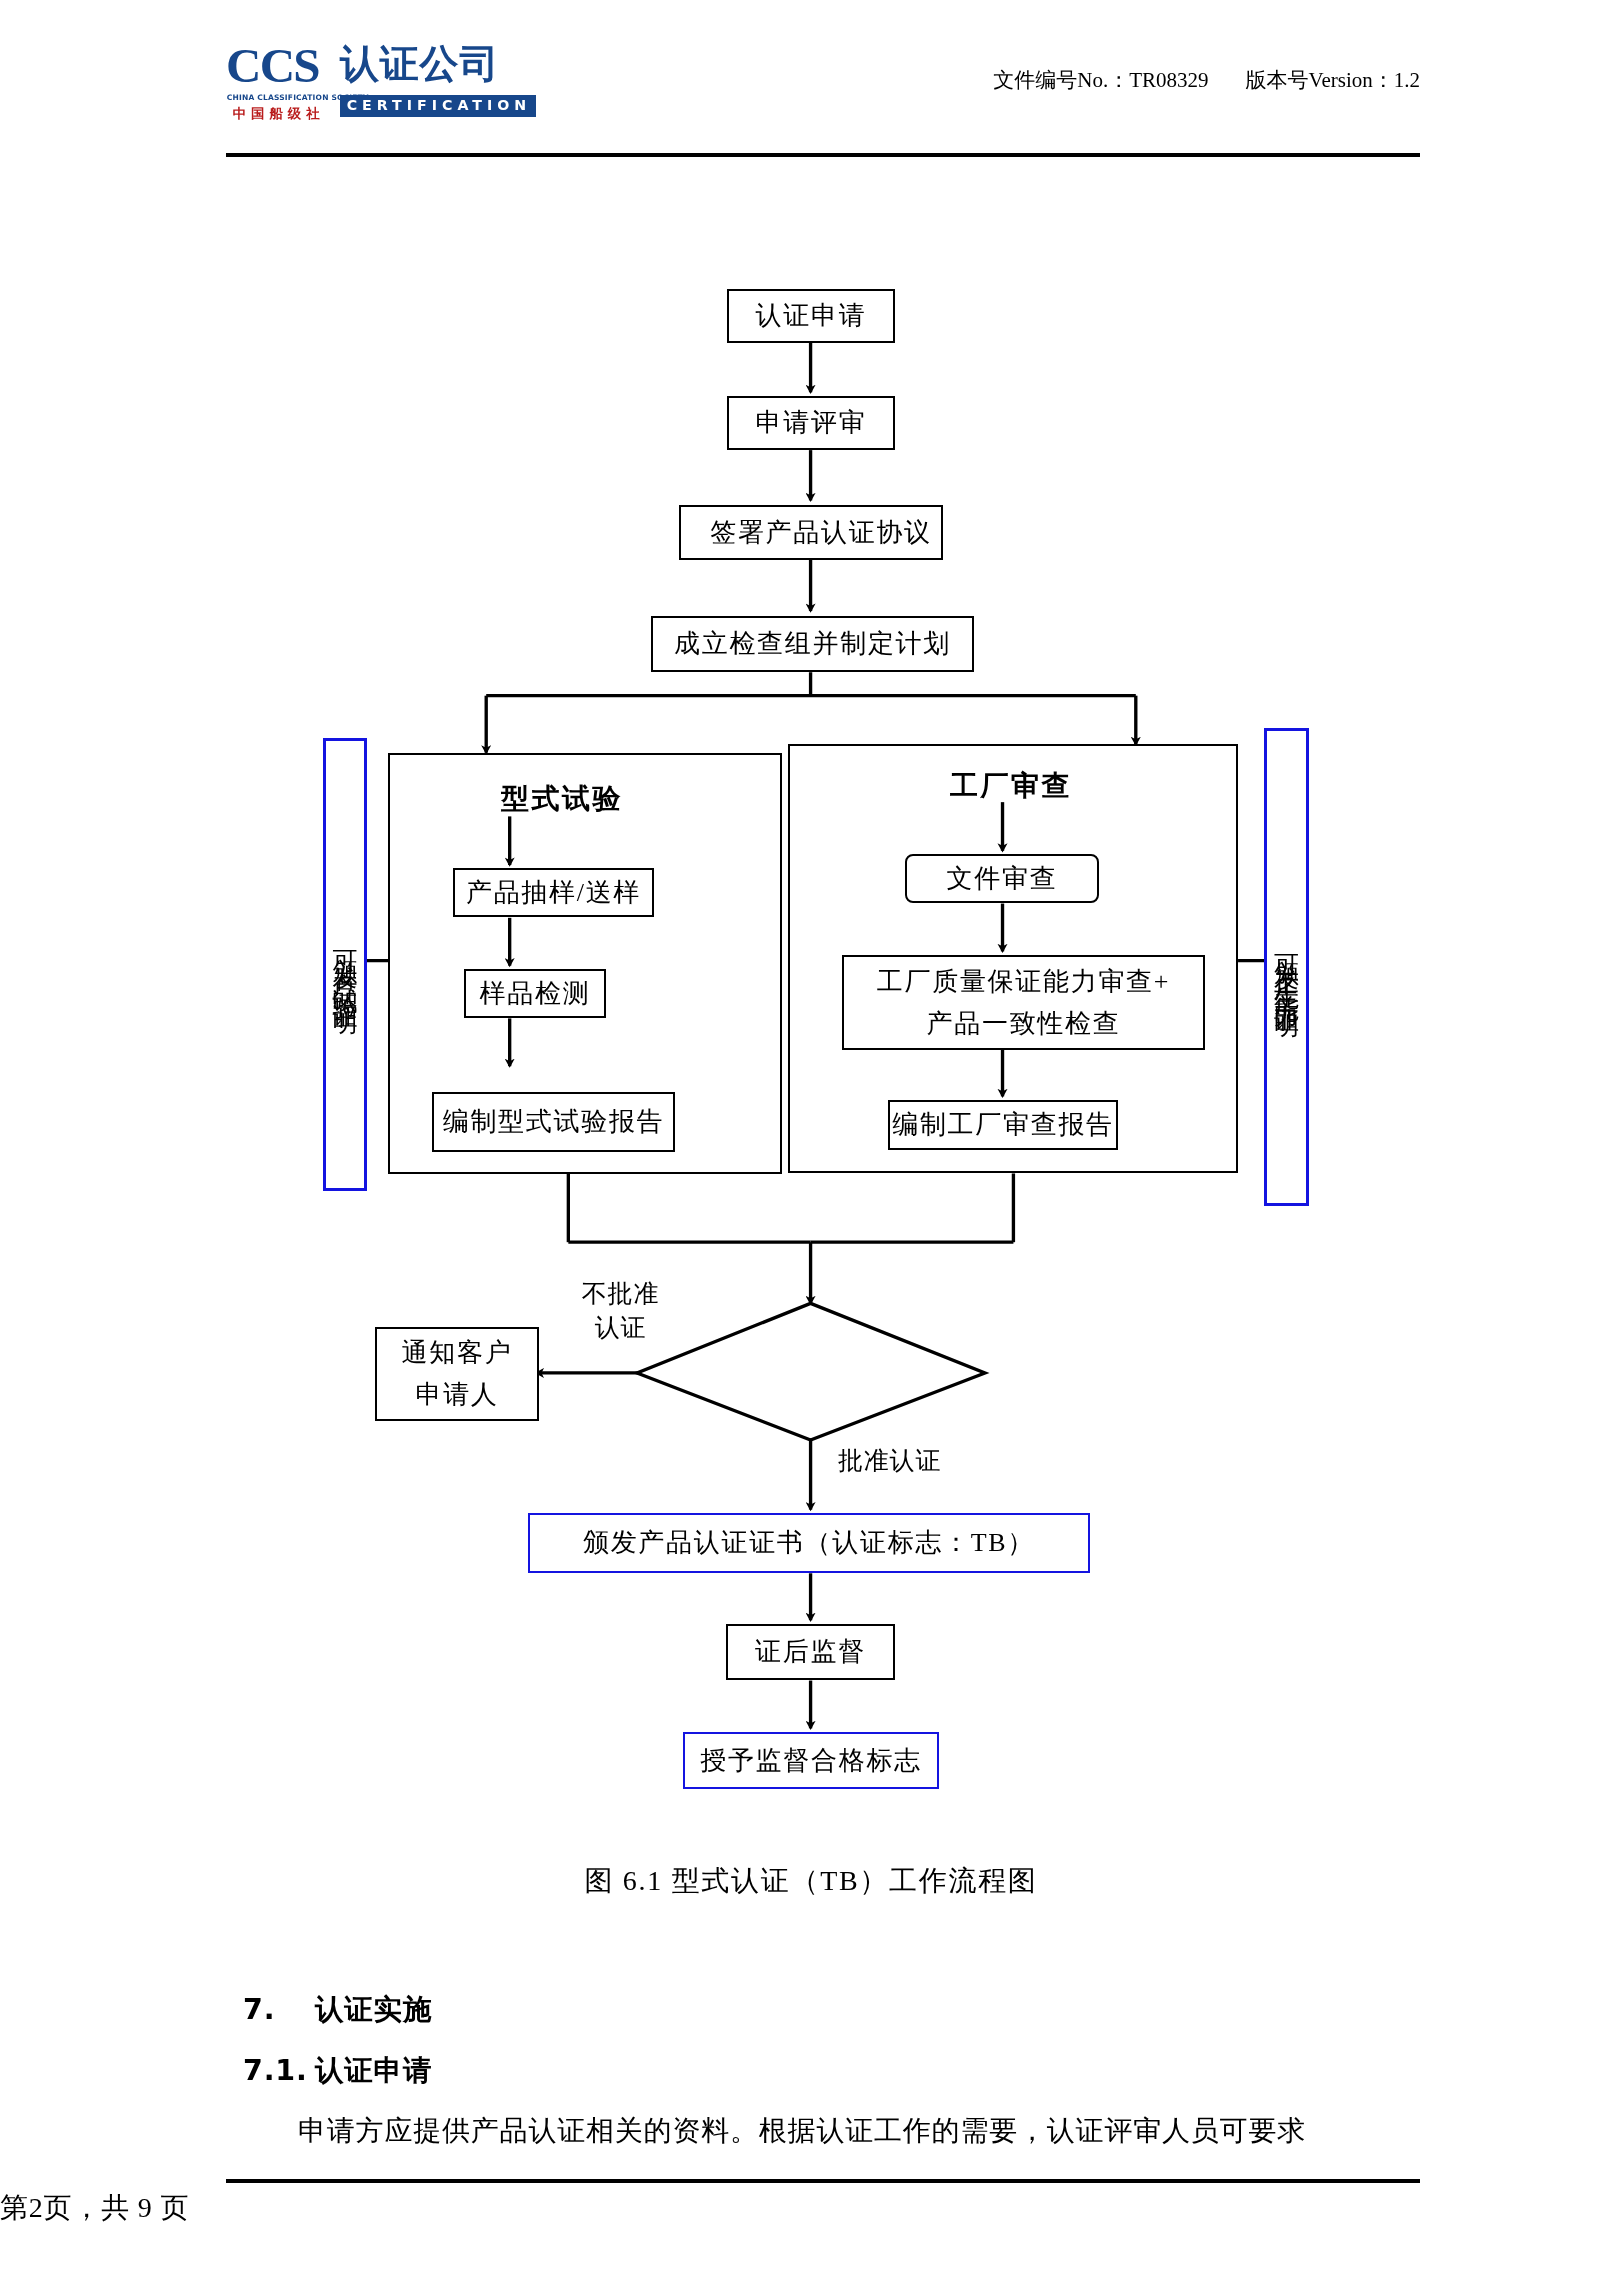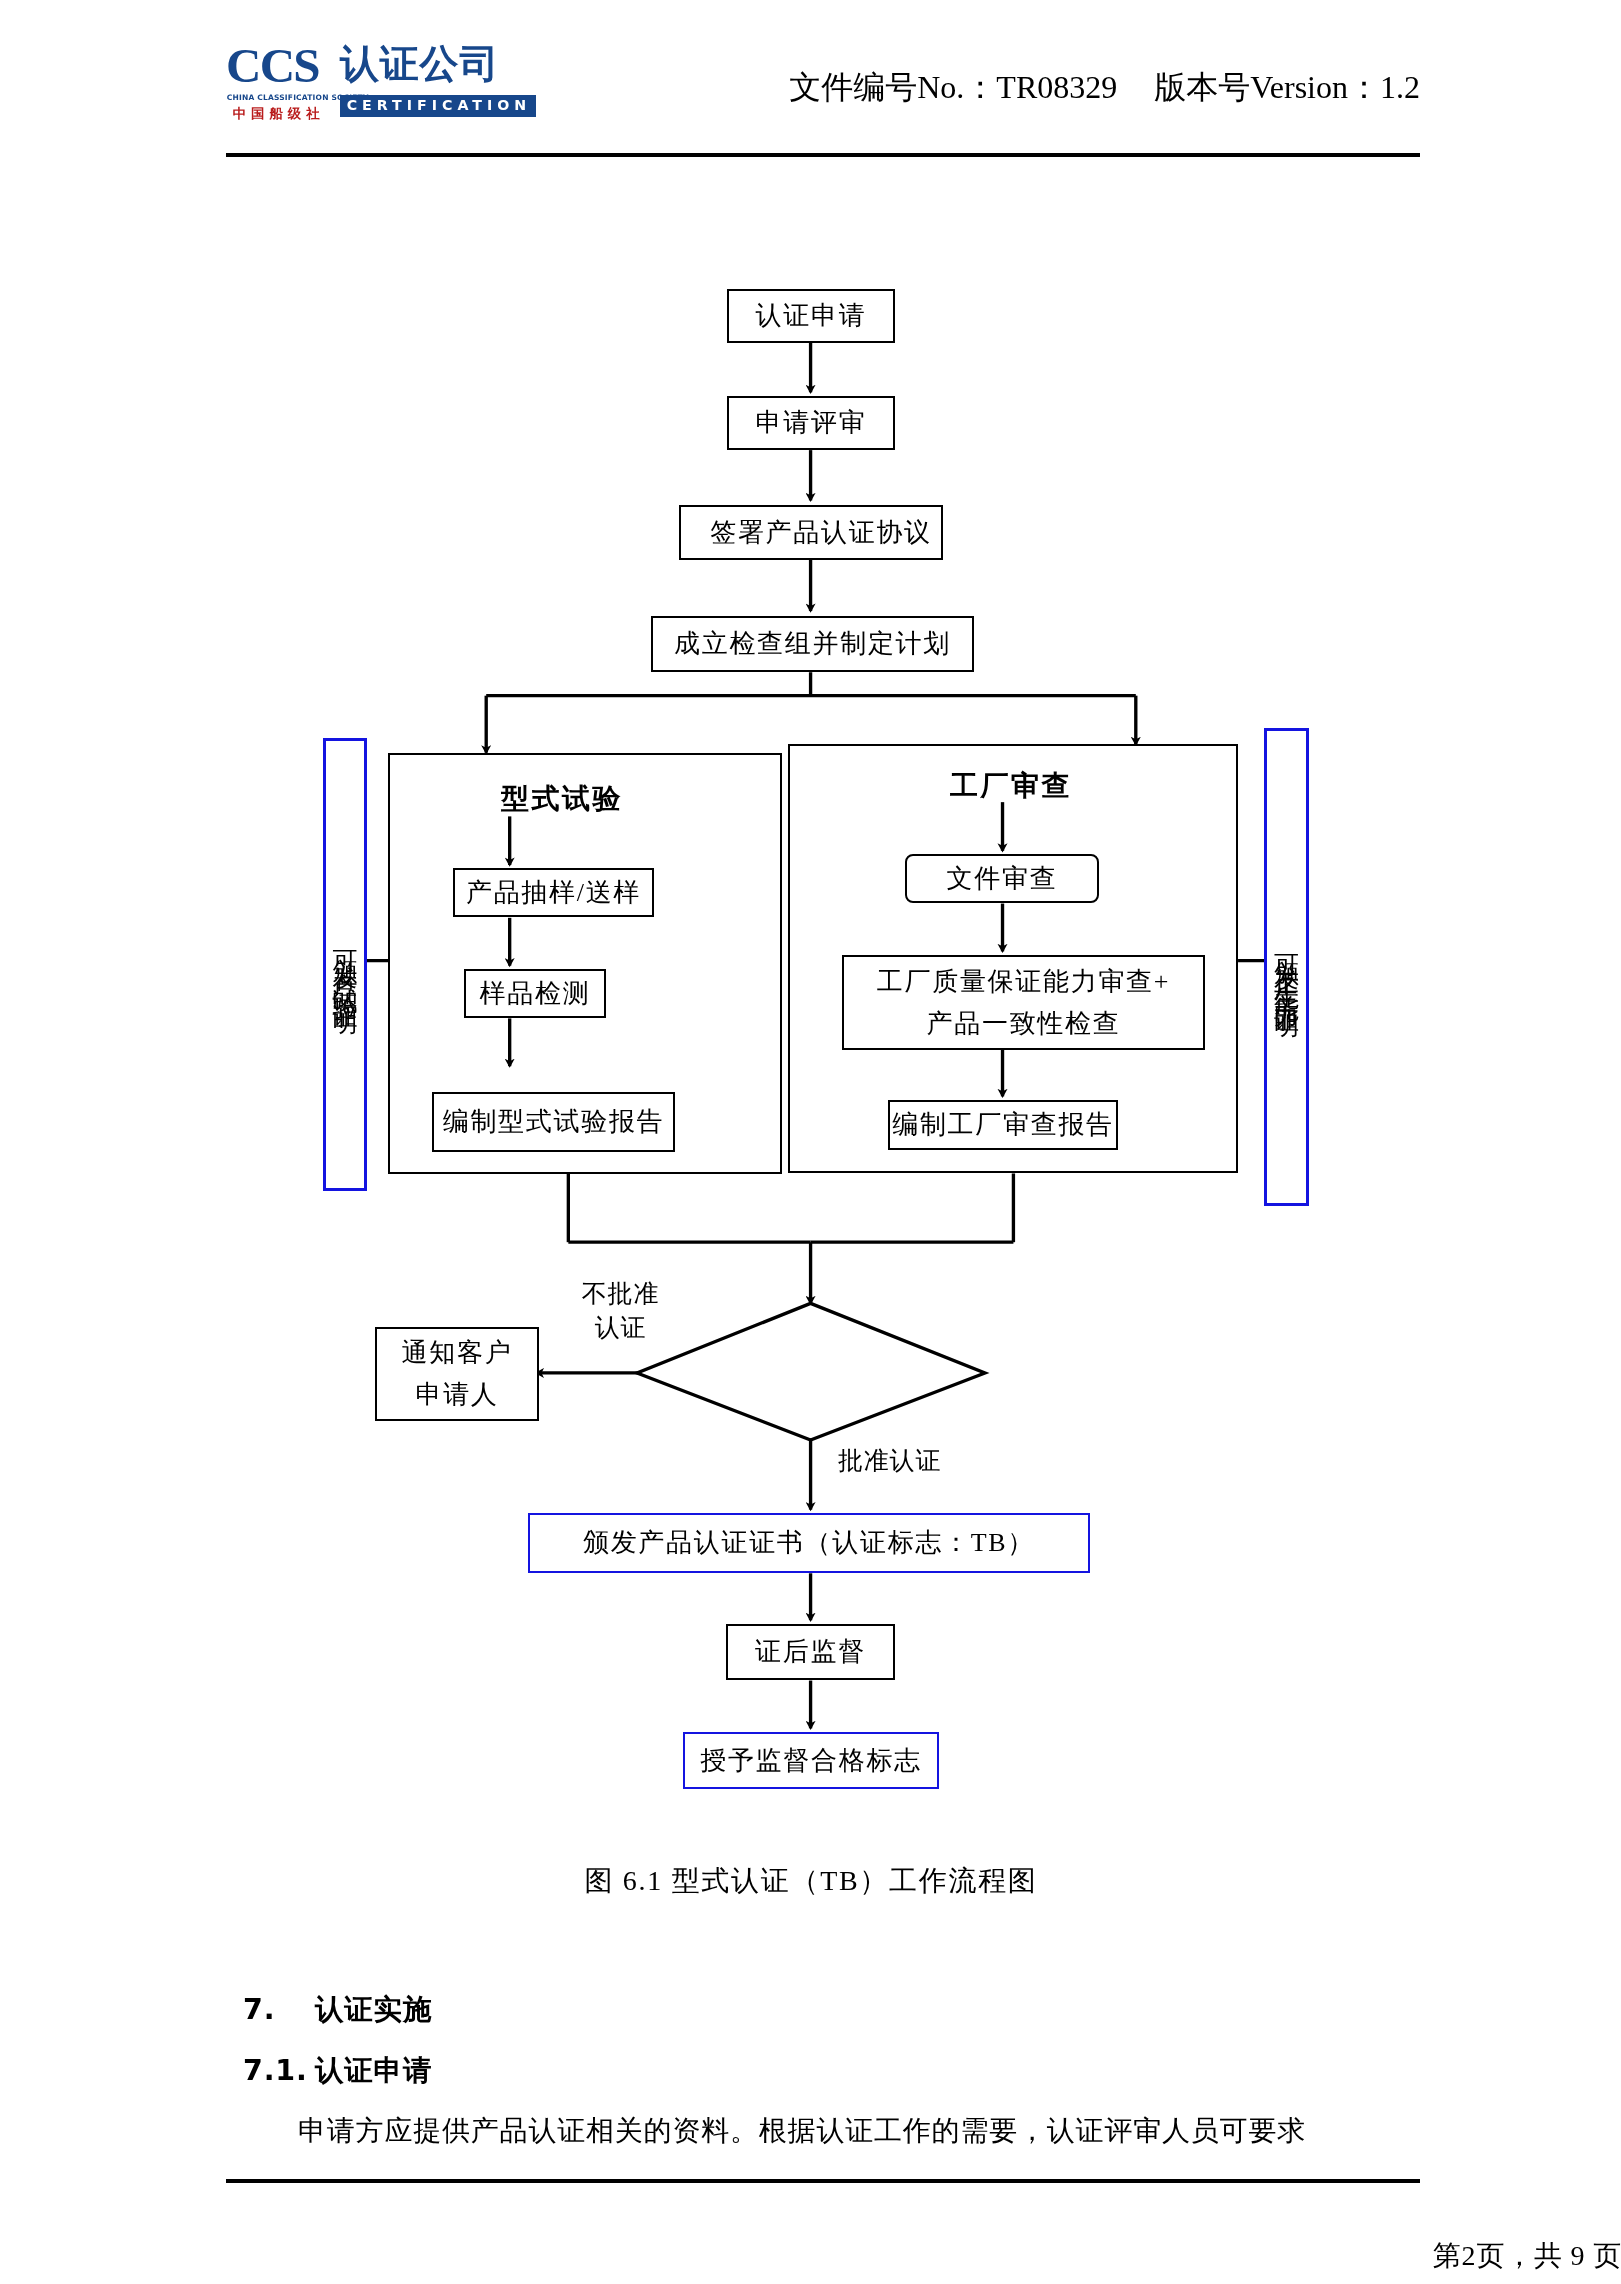--- a/index.html
+++ b/index.html
@@ -89,21 +89,21 @@
     font-weight: bold;
     letter-spacing: 5px;
     padding: 2.5px 5px 2.5px 6.7px;
     line-height: 17px;
   }
   .doc-meta {
     position: absolute;
     right: 0px;
     top: 32px;
     font-family: "Liberation Serif", serif;
-    font-size: 32px;
+    font-size: 21px;
     letter-spacing: 0px;
     white-space: nowrap;
   }
   .doc-meta .gap { display: inline-block; width: 37px; }
   .header-rule {
     position: absolute;
     left: 226px;
     top: 153px;
     width: 1194px;
     height: 4.2px;
@@ -211,25 +211,24 @@
     position: absolute;
     left: 226px;
     top: 2179px;
     width: 1194px;
     height: 4.2px;
     background: #000;
   }
   .footer {
     position: absolute;
     left: 0; top: 2189px; width: 1622px;
-    text-align: right;
+    text-align: left;
     font-family: "Liberation Serif", "DejaVu Serif", serif;
     font-size: 28px;
     letter-spacing: 0.8px;
-    margin-top: 48px;
   }
   svg.wires { position: absolute; left: 0; top: 0; width: 1622px; height: 1844px; pointer-events: none; }
 </style>
 </head>
 <body>
 
 <div id="page">
 
   <div class="header">
     <div class="logo">

